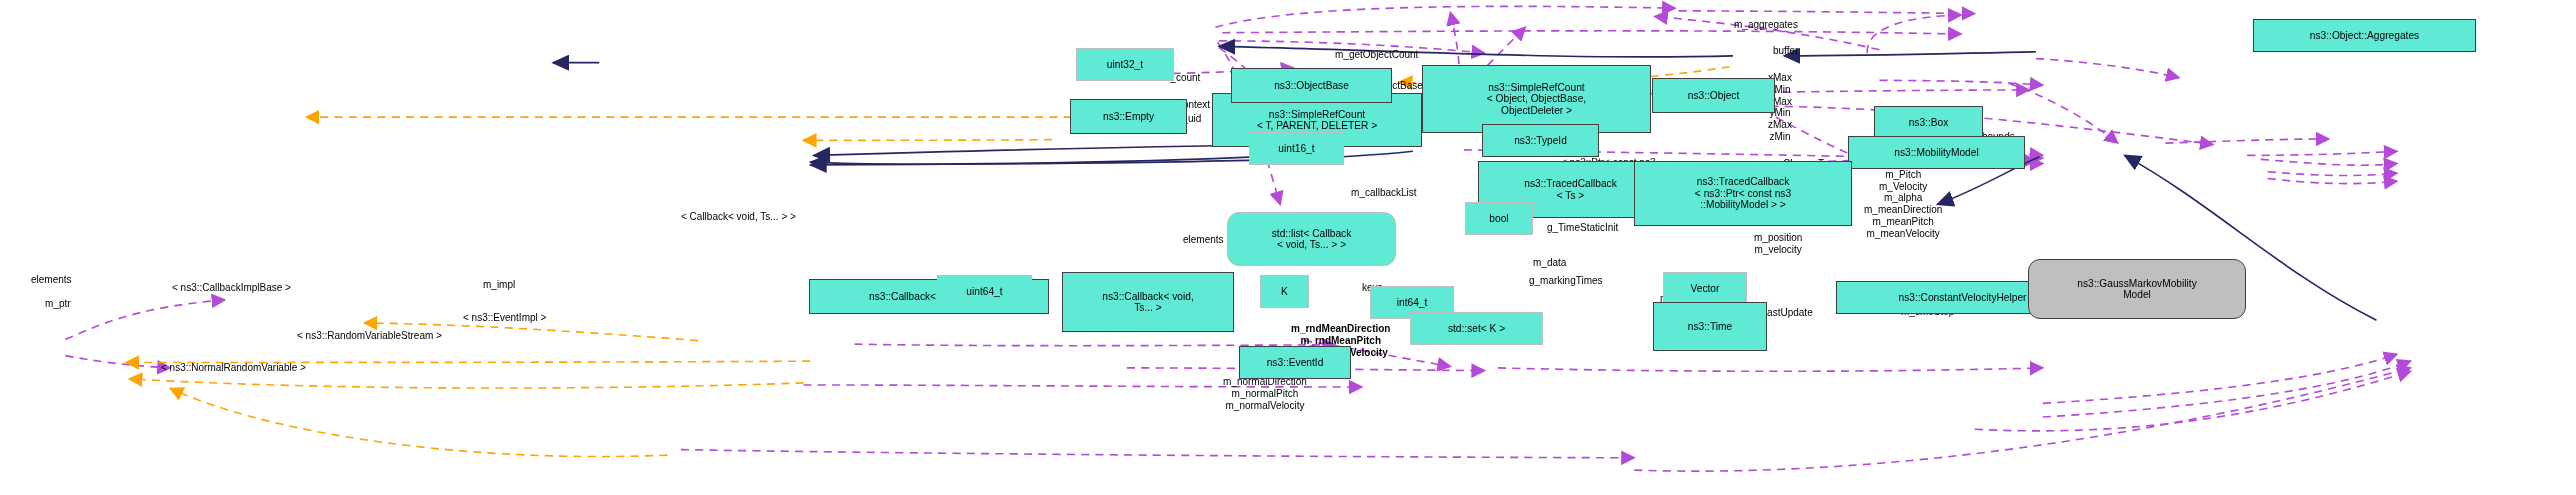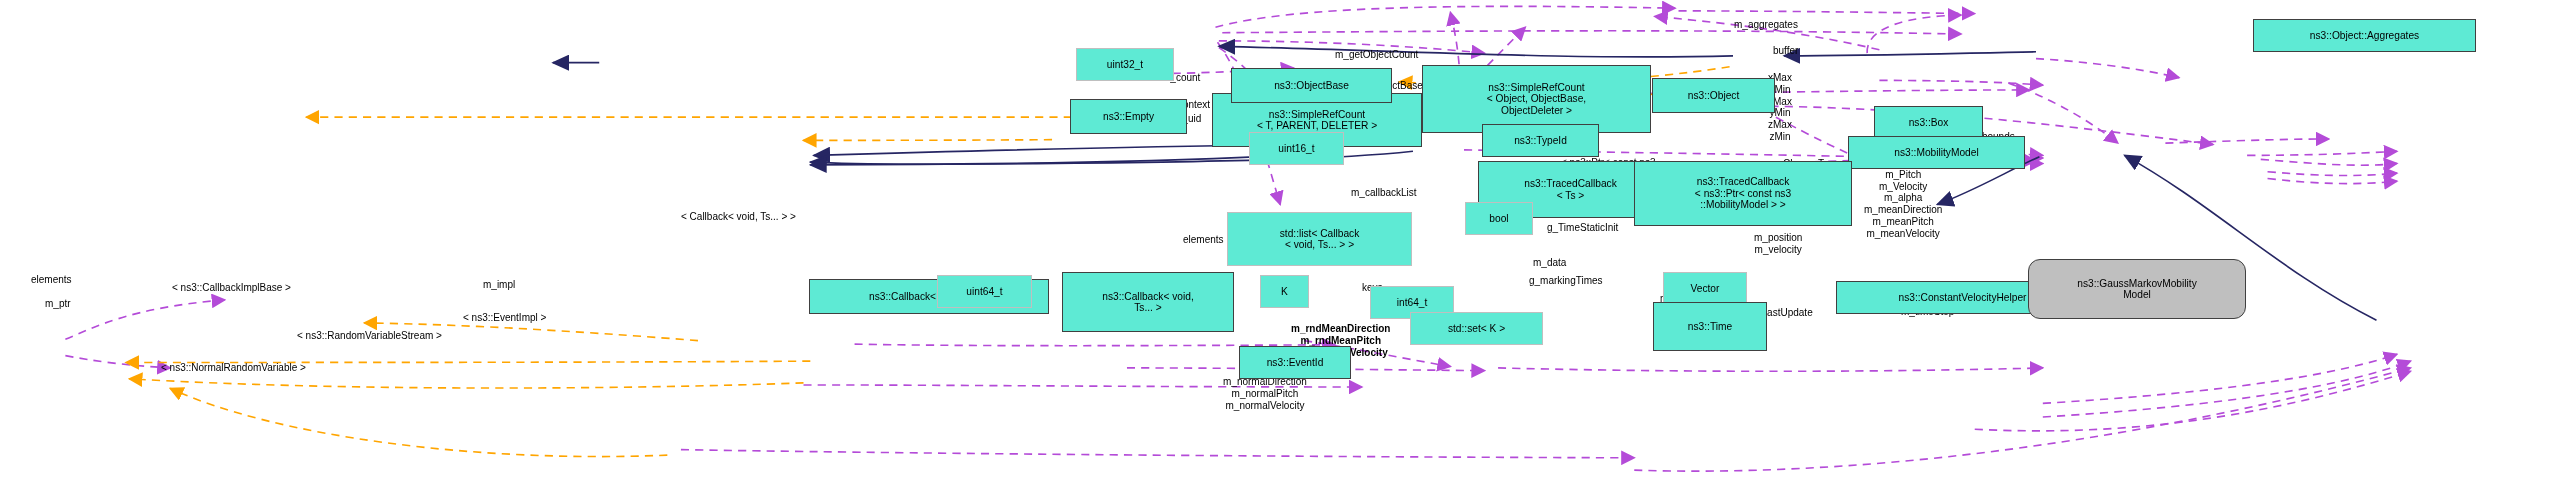--- a/index.html
+++ b/index.html
@@ -147,21 +147,21 @@
       <div class="node cls" style="left: 1652px; top: 78px; width: 123px; height: 35px;">ns3::Object</div>
       <div class="node cls" style="left: 2253px; top: 19px; width: 223px; height: 33px;">ns3::Object::Aggregates</div>
       <div class="node plain" style="left: 1666px; top: 161px; width: 84px; height: 33px;">double</div>
       <div class="node cls" style="left: 1874px; top: 106px; width: 109px; height: 33px;">ns3::Box</div>
       <div class="node cls" style="left: 1848px; top: 136px; width: 177px; height: 33px;">ns3::MobilityModel</div>
       <div class="node cls" style="left: 1478px; top: 161px; width: 185px; height: 57px;">ns3::TracedCallback
 &lt; Ts &gt;</div>
       <div class="node cls" style="left: 1634px; top: 161px; width: 218px; height: 65px;">ns3::TracedCallback
 &lt; ns3::Ptr&lt; const ns3
 ::MobilityModel &gt; &gt;</div>
-      <div class="node plain" style="left: 1227px; top: 212px; width: 185px; height: 54px;">std::list&lt; Callback
+      <div class="node plain" style="left: 1227px; top: 212px; width: 169px; height: 54px; border-radius: 12px;">std::list&lt; Callback
 &lt; void, Ts... &gt; &gt;</div>
       <div class="node plain" style="left: 1465px; top: 202px; width: 68px; height: 33px;">bool</div>
       <div class="node plain" style="left: 1370px; top: 286px; width: 84px; height: 33px;">int64_t</div>
       <div class="node plain" style="left: 1410px; top: 312px; width: 133px; height: 33px;">std::set&lt; K &gt;</div>
       <div class="node plain" style="left: 1260px; top: 275px; width: 49px; height: 33px;">K</div>
       <div class="node plain" style="left: 937px; top: 275px; width: 95px; height: 33px;">uint64_t</div>
       <div class="node cls" style="left: 1239px; top: 346px; width: 112px; height: 33px;">ns3::EventId</div>
       <div class="node plain" style="left: 1663px; top: 272px; width: 84px; height: 33px;">Vector</div>
       <div class="node cls" style="left: 1653px; top: 302px; width: 114px; height: 49px;">ns3::Time</div>
       <div class="node cls" style="left: 1836px; top: 281px; width: 253px; height: 33px;">ns3::ConstantVelocityHelper</div>

